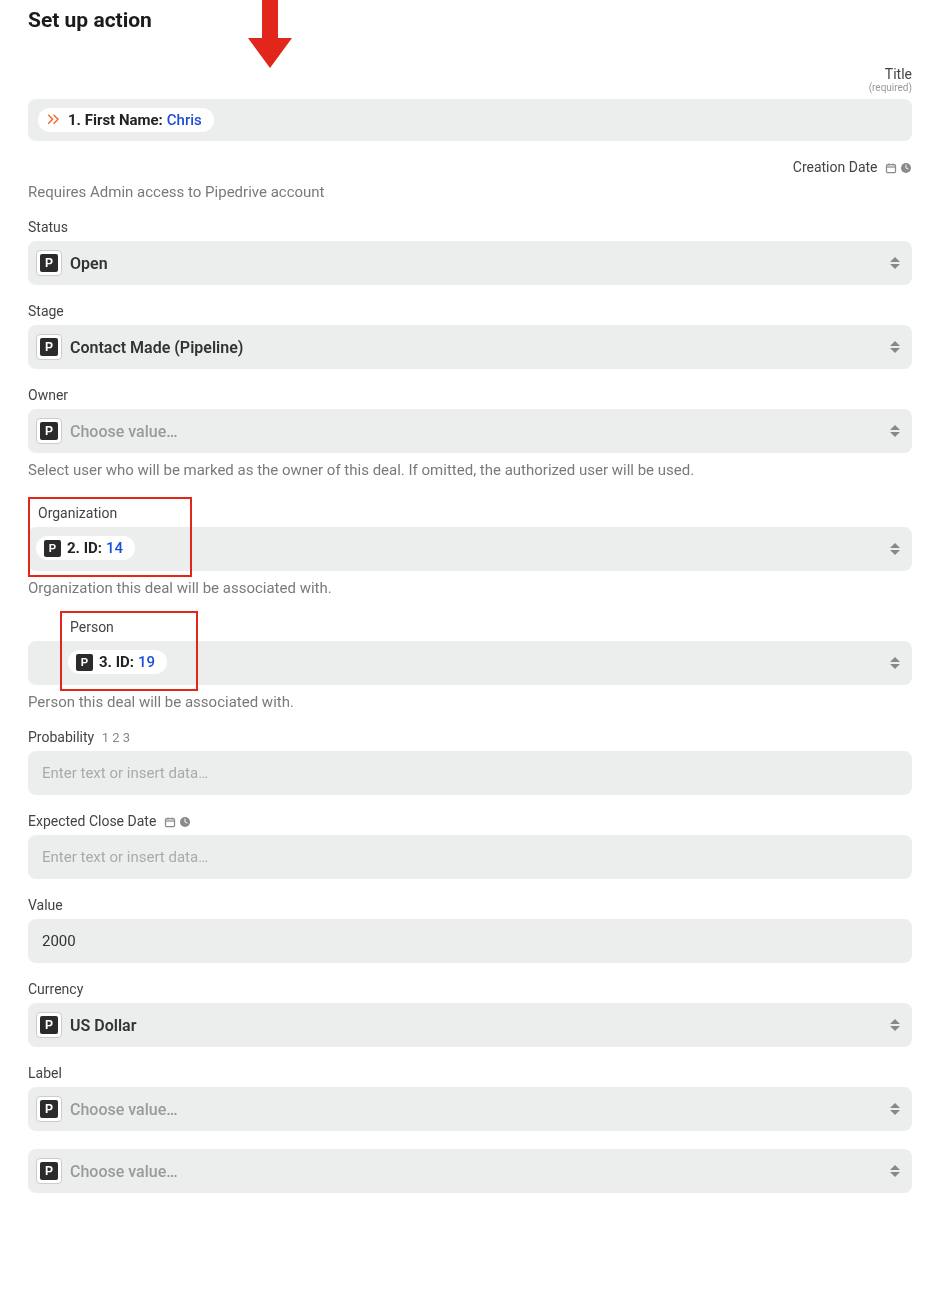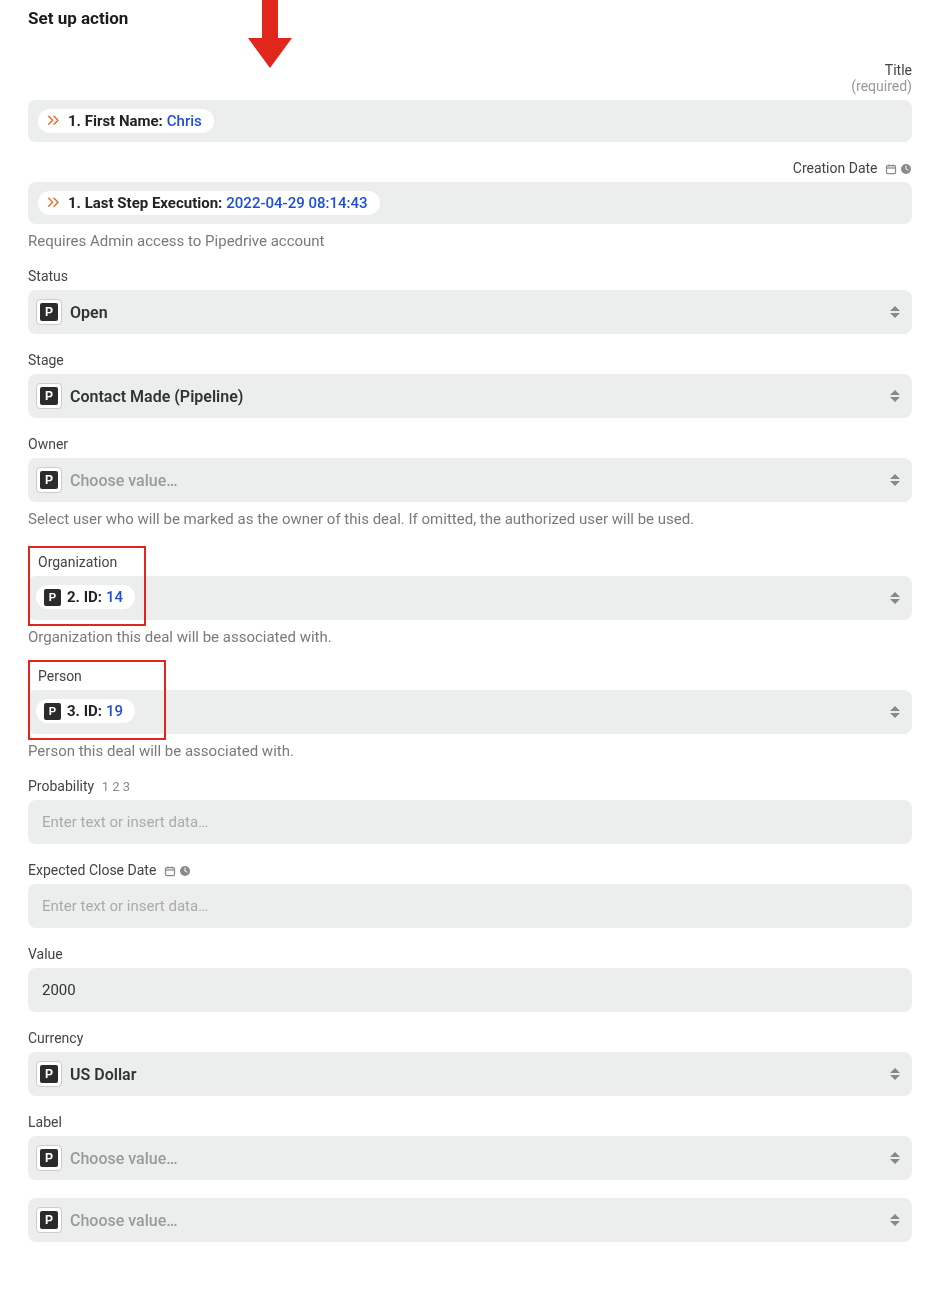--- a/index.html
+++ b/index.html
@@ -8,21 +8,21 @@
     padding: 0;
     font-family: -apple-system, BlinkMacSystemFont, "Segoe UI", Roboto, "Open Sans", sans-serif;
     background: #fff;
     color: #333;
     width: 940px;
   }
   .container {
     padding: 8px 28px 28px 28px;
   }
   h2.heading {
-    font-size: 17px;
+    font-size: 21px;
     font-weight: 700;
     margin: 0 0 4px 0;
     color: #1b1b1b;
   }
   .arrow-annot {
     position: absolute;
     left: 246px;
     top: 0px;
     width: 48px;
     height: 70px;
@@ -42,21 +42,21 @@
   .field-label {
     font-size: 14px;
     color: #444;
   }
   .field-label .meta {
     color: #888;
     margin-left: 4px;
     font-size: 13px;
   }
   .required-tag {
-    font-size: 14px;
+    font-size: 10px;
     color: #999;
   }
   .input-box {
     position: relative;
     background: #eceeee;
     border: none;
     border-radius: 8px;
     min-height: 42px;
     display: flex;
     align-items: center;
@@ -235,32 +235,20 @@
           </span>
           <span class="clk">
             <svg width="12" height="12" viewBox="0 0 24 24" fill="#8a8a8a">
                 <circle cx="12" cy="12" r="10"></circle>
                 <path d="M12 6v6l4 2" stroke="#fff" stroke-width="2" fill="none" stroke-linecap="round"></path>
               </svg>
           </span>
         </span>
       </span>
     </div>
-    <div class="input-box">
-      <span class="pill">
-        <span class="icon-slot zap-icon">
-          <svg width="16" height="16" viewBox="0 0 24 24" fill="none" stroke="#ee6a2a" stroke-width="2.2" stroke-linecap="round" stroke-linejoin="round">
-            <polyline points="4 17 10 11 4 5"></polyline>
-              <polyline points="12 17 18 11 12 5"></polyline>
-          </svg>
-        </span>
-        <span class="bold">1. Last Step Execution:</span>
-        <span class="val">2022-04-29 08:14:43</span>
-      </span>
-    </div>
     <div class="help-text">Requires Admin access to Pipedrive account</div>
   </div>
 
   <div class="field-group">
     <div class="field-label">Status</div>
     <div class="select-box" style="margin-top:6px;">
       <span class="app-badge">
           <span class="p-square">P</span>
         </span>
       <span class="select-value">Open</span>
@@ -295,21 +283,21 @@
       <span class="sort-arrows">
           <span class="tri-up"></span>
           <span class="tri-down"></span>
         </span>
     </div>
     <div class="help-text">Select user who will be marked as the owner of this deal. If omitted, the authorized user will be used.</div>
   </div>
 
   <div class="hl-wrap">
     <div style="display:flex; align-items:stretch;">
-      <div class="highlight-box" style="width:118px;">
+      <div class="highlight-box" style="width:164px;">
         <div class="field-label" style="padding:2px 0 6px 2px;">Organization</div>
         <div style="height:42px; display:flex; align-items:center;">
           <span class="pill" style="background:#fff;">
             <span class="icon-slot">
                 <span class="p-square-sm">P</span>
               </span>
             <span class="bold">2. ID:</span>
             <span class="val">14</span>
           </span>
         </div>
@@ -319,21 +307,21 @@
     <div class="select-box" style="margin-top:-46px; height:44px; position:relative; z-index:-1;">
       <span class="sort-arrows">
           <span class="tri-up"></span>
           <span class="tri-down"></span>
         </span>
     </div>
     <div class="help-text">Organization this deal will be associated with.</div>
   </div>
 
   <div class="hl-wrap" style="margin-top:14px;">
-    <div style="display:flex; align-items:center;">
+    <div style="display:flex; align-items:center;margin-left:32px;">
       <div class="highlight-box" style="width:138px;">
         <div class="field-label" style="padding:2px 0 6px 2px;">Person</div>
         <div style="height:42px; display:flex; align-items:center;">
           <span class="pill" style="background:#fff;">
             <span class="icon-slot">
                 <span class="p-square-sm">P</span>
               </span>
             <span class="bold">3. ID:</span>
             <span class="val">19</span>
           </span>

